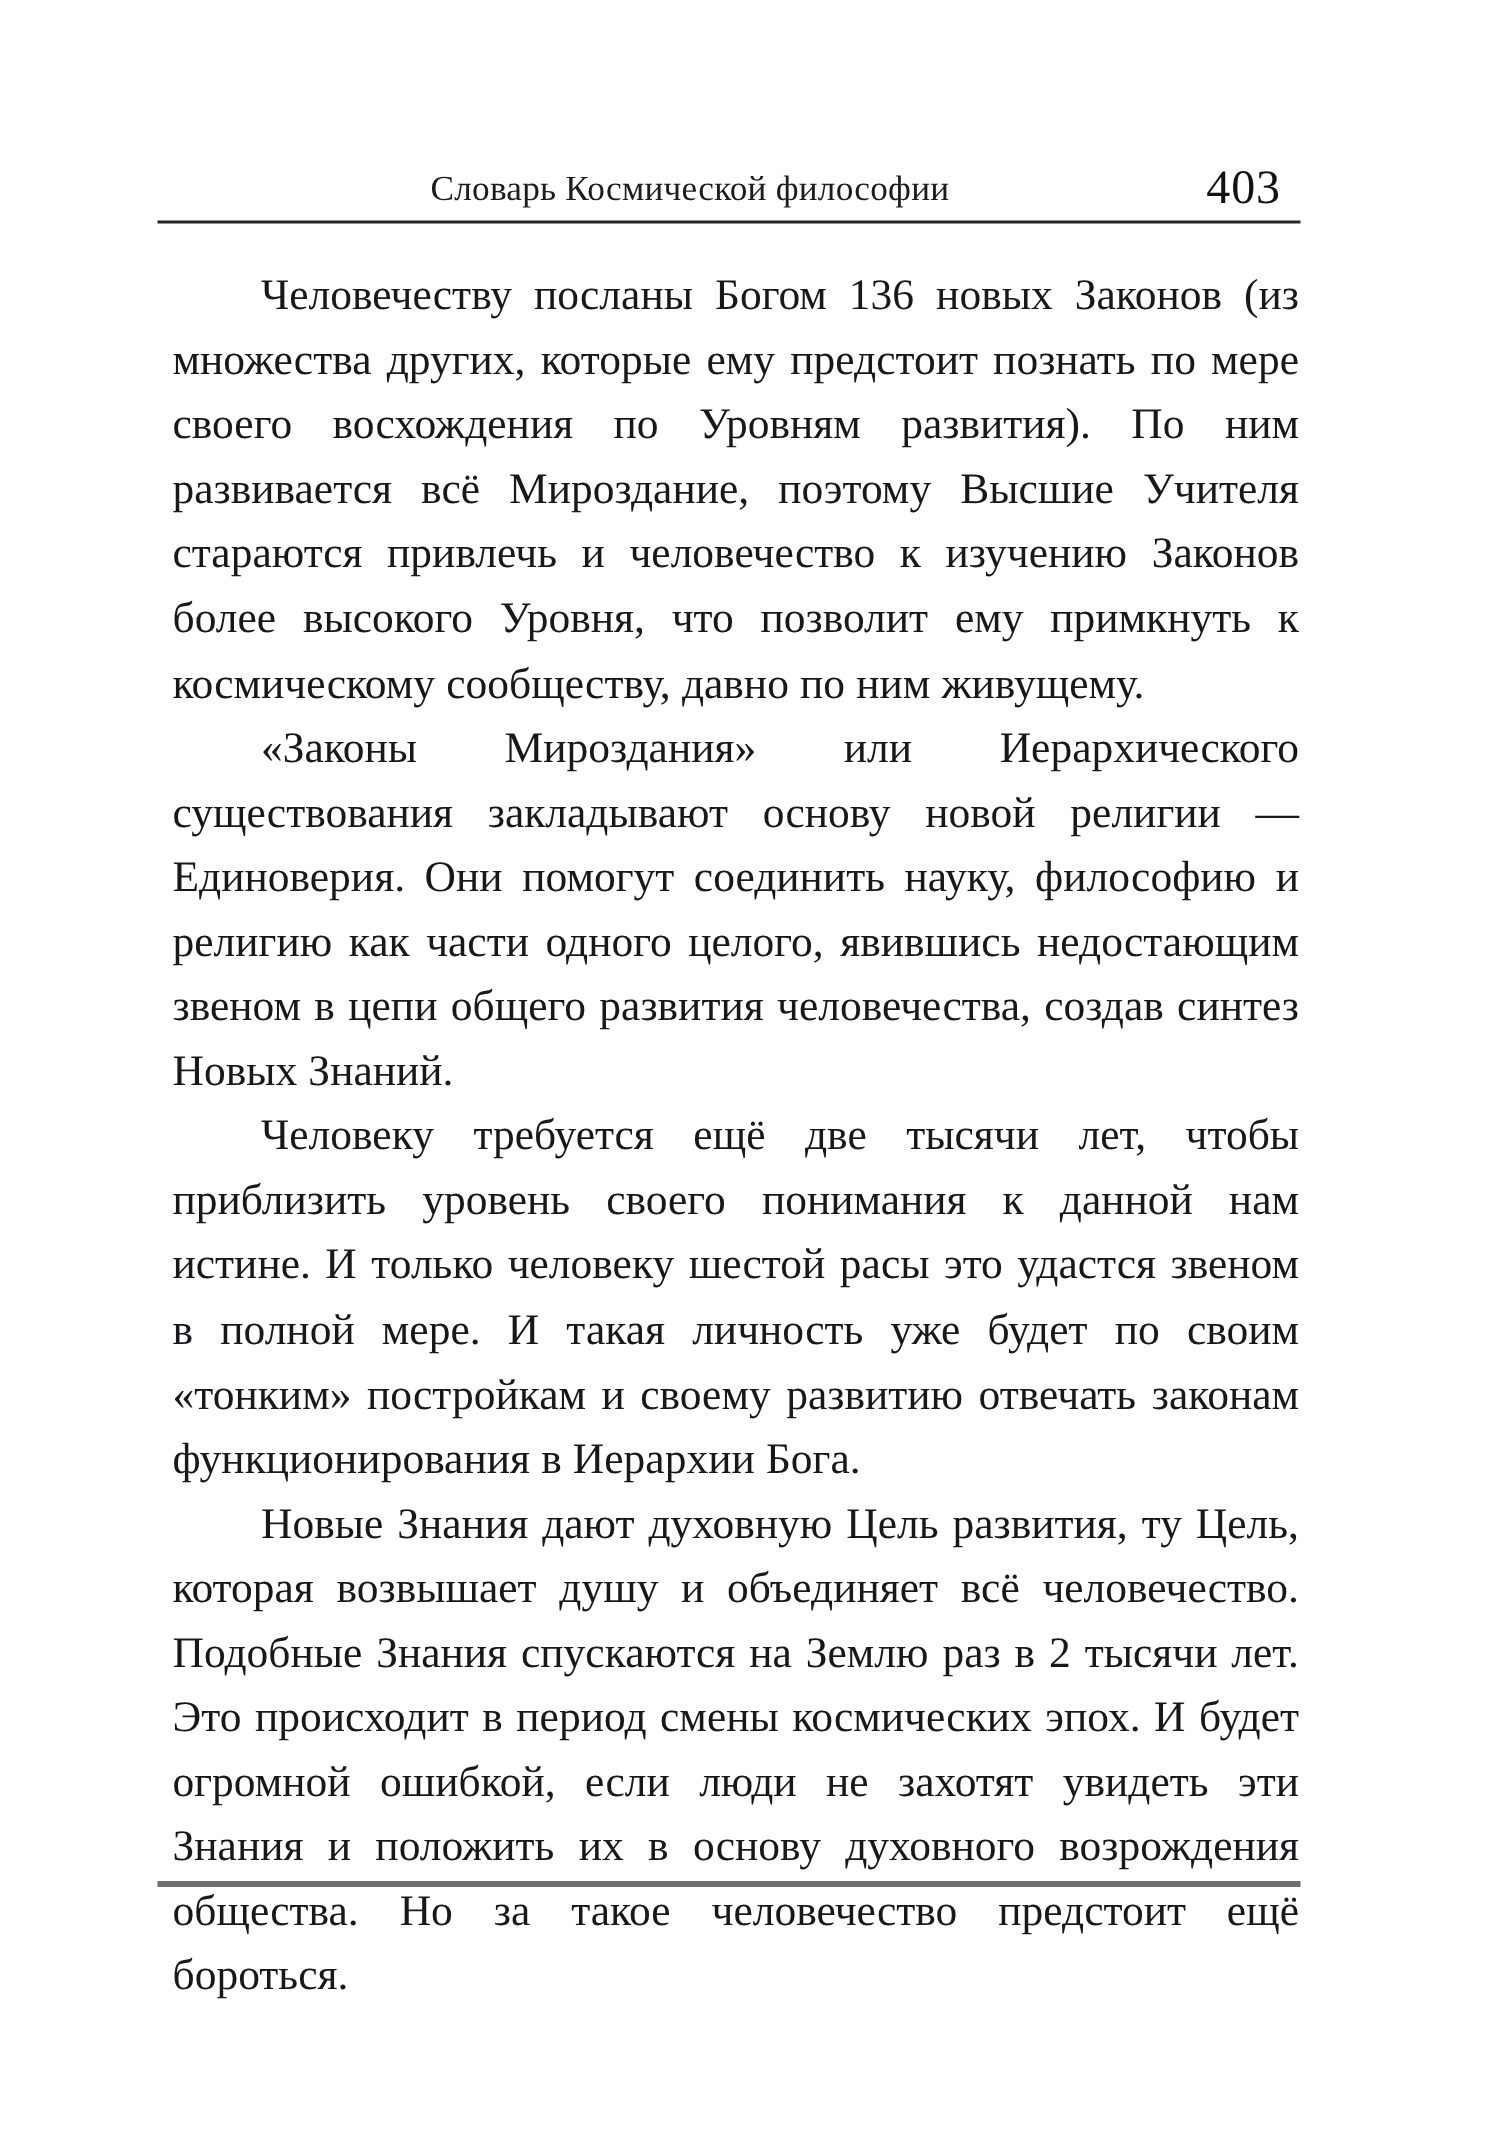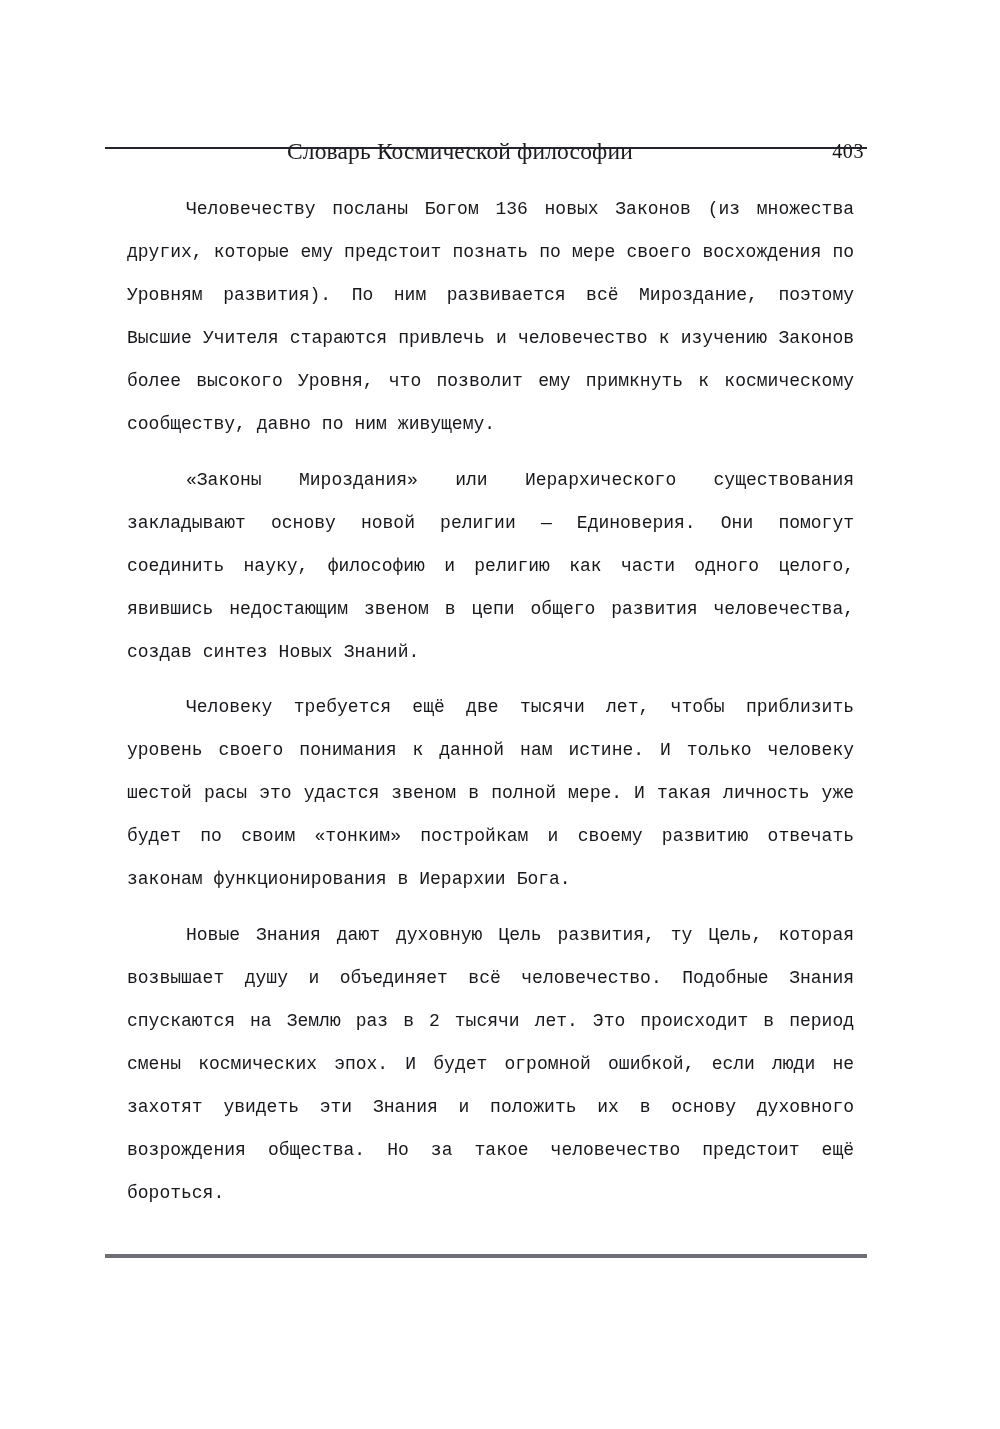--- a/index.html
+++ b/index.html
@@ -17,75 +17,74 @@
     background: #ffffff;
     overflow: hidden;
     font-family: "Liberation Serif", "DejaVu Serif", serif;
     color: #17171c;
   }
 
   
   .running-head {
     position: absolute;
     left: 105px;
-    top: 120px;
+    top: 103px;
     width: 762px;
     height: 46px;
     display: flex;
-    align-items: flex-end;
+    align-items: center;
     justify-content: space-between;
   }
 
   .running-head-title {
     font-size: 23.5px;
     line-height: 30px;
     letter-spacing: 0.15px;
     color: #1b1b20;
     white-space: nowrap;
     margin-left: 182px;
   }
 
   .running-head-folio {
-    font-size: 20px;
+    font-size: 32px;
     line-height: 30px;
     letter-spacing: 0.6px;
     color: #121217;
     white-space: nowrap;
     margin-top: -4px;
-    margin-right: 3px;
+    margin-right: 13px;
   }
 
   .head-rule {
     position: absolute;
     left: 105px;
     top: 147px;
     width: 762px;
     height: 0;
     border-top: 2.2px solid #24242a;
   }
 
   
   .text-column {
     position: absolute;
     left: 115px;
     top: 176px;
     width: 751px;
   }
 
   .para {
-    margin: 12px;
-    font-size: 18px;
+    margin: 0;
+    font-size: 29px;
     line-height: 43.1px;
     text-align: justify;
     text-indent: 59px;
     text-justify: inter-word;
     word-spacing: 0.2px;
     hyphens: manual;
     color: #17171c;
-    font-family: Liberation Mono, monospace;
   }
 
   
   .foot-rule {
     position: absolute;
     left: 105px;
     top: 1254px;
     width: 762px;
     height: 0;
     border-top: 4px solid #6e6e75;

